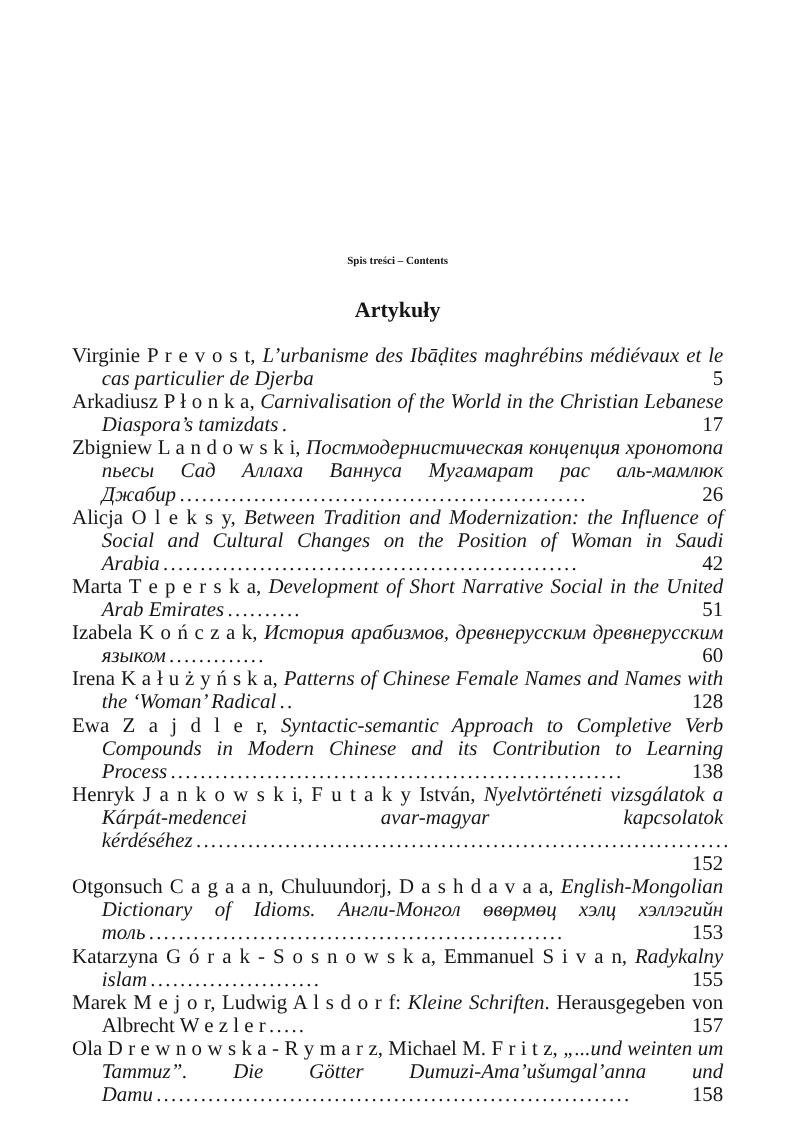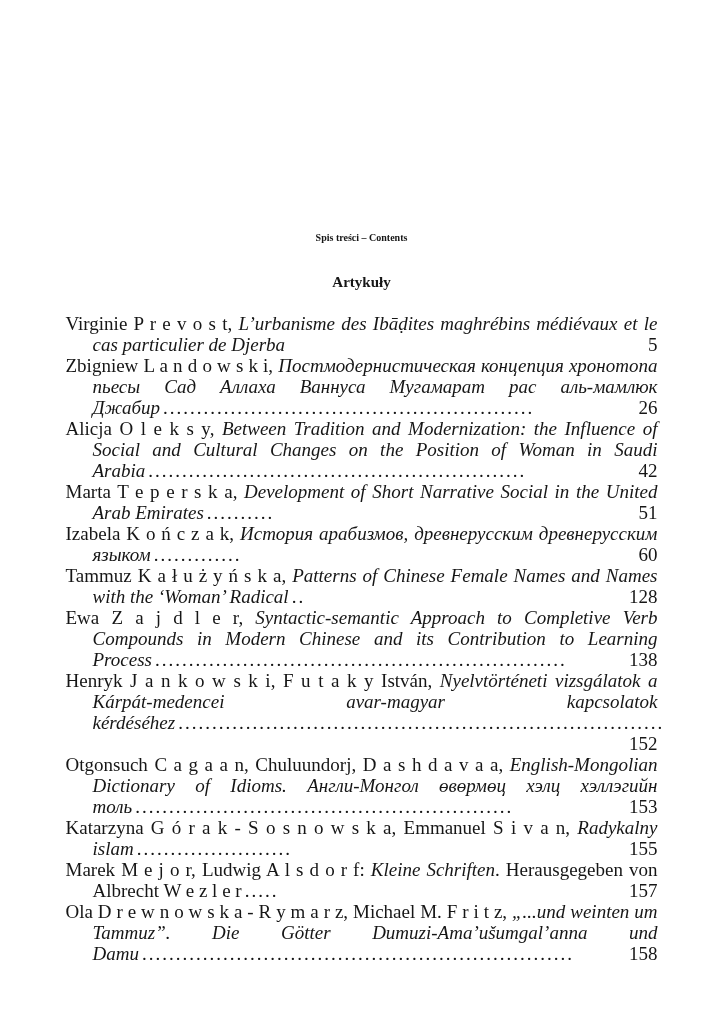--- a/index.html
+++ b/index.html
@@ -18,21 +18,21 @@
     padding-top: 227px;
   }
   .doc-title {
     font-size: 10px;
     font-weight: 700;
     text-align: center;
     margin: 0;
     line-height: 22px;
   }
   .section-heading {
-    font-size: 15px;
+    font-size: 20px;
     font-weight: 700;
     text-align: center;
     line-height: 21px;
     margin: 23px 0 20px;
   }
   #toc-sections section:nth-of-type(2) .section-heading {
     margin: 38px 0 25px;
   }
   .toc-entry {
     position: relative;
@@ -60,25 +60,26 @@
 </style>
 </head>
 <body>
 
 <main class="content">
   <h1 class="doc-title">Spis treści – Contents</h1>
   <div id="toc-sections">
       <section>
         <h2 class="section-heading">Artykuły</h2>
         <p class="toc-entry"><span><span class="seg seg-r">Virginie </span><span class="seg seg-name">P r e v o s t</span><span class="seg seg-r">, </span><i class="seg seg-i">L’urbanisme des Ibāḍites maghrébins médiévaux et le cas particulier de Djerba</i></span><span class="leader"></span><span class="endmark"></span><span class="pagenum">5</span></p>
+        <p class="toc-entry"><span><span class="seg seg-r">Arkadiusz </span><span class="seg seg-name">P ł o n k a</span><span class="seg seg-r">, </span><i class="seg seg-i">Carnivalisation of the World in the Christian Lebanese Diaspora’s tamizdats</i></span><span class="leader">.</span><span class="endmark"></span><span class="pagenum">17</span></p>
         <p class="toc-entry"><span><span class="seg seg-r">Zbigniew </span><span class="seg seg-name">L a n d o w s k i</span><span class="seg seg-r">, </span><i class="seg seg-i">Постмодернистическая концепция хронотопа пьесы Сад Аллаха Ваннуса Мугамарат рас аль-мамлюк Джабир</i></span><span class="leader">.......................................................</span><span class="endmark"></span><span class="pagenum">26</span></p>
         <p class="toc-entry"><span><span class="seg seg-r">Alicja </span><span class="seg seg-name">O l e k s y</span><span class="seg seg-r">, </span><i class="seg seg-i">Between Tradition and Modernization: the Influence of Social and Cultural Changes on the Position of Woman in Saudi Arabia</i></span><span class="leader">........................................................</span><span class="endmark"></span><span class="pagenum">42</span></p>
         <p class="toc-entry"><span><span class="seg seg-r">Marta </span><span class="seg seg-name">T e p e r s k a</span><span class="seg seg-r">, </span><i class="seg seg-i">Development of Short Narrative Social in the United Arab Emirates</i></span><span class="leader">..........</span><span class="endmark"></span><span class="pagenum">51</span></p>
         <p class="toc-entry"><span><span class="seg seg-r">Izabela </span><span class="seg seg-name">K o ń c z a k</span><span class="seg seg-r">, </span><i class="seg seg-i">История арабизмов, древнерусским древнерусским языком</i></span><span class="leader">.............</span><span class="endmark"></span><span class="pagenum">60</span></p>
-        <p class="toc-entry"><span><span class="seg seg-r">Tammuz </span><span class="seg seg-name">K a ł u ż y ń s k a</span><span class="seg seg-r">, </span><i class="seg seg-i">Patterns of Chinese Female Names and Names with the ‘Woman’ Radical</i></span><span class="leader">..</span><span class="endmark"></span><span class="pagenum">128</span></p>
+        <p class="toc-entry"><span><span class="seg seg-r">Irena </span><span class="seg seg-name">K a ł u ż y ń s k a</span><span class="seg seg-r">, </span><i class="seg seg-i">Patterns of Chinese Female Names and Names with the ‘Woman’ Radical</i></span><span class="leader">..</span><span class="endmark"></span><span class="pagenum">128</span></p>
         <p class="toc-entry"><span><span class="seg seg-r">Ewa </span><span class="seg seg-name">Z a j d l e r</span><span class="seg seg-r">, </span><i class="seg seg-i">Syntactic-semantic Approach to Completive Verb Compounds in Modern Chinese and its Contribution to Learning Process</i></span><span class="leader">.............................................................</span><span class="endmark"></span><span class="pagenum">138</span></p>
       </section>
       <section>
         <p class="toc-entry"><span><span class="seg seg-r">Henryk </span><span class="seg seg-name">J a n k o w s k i</span><span class="seg seg-r">, </span><span class="seg seg-name">F u t a k y</span><span class="seg seg-r"> István, </span><i class="seg seg-i">Nyelvtörténeti vizsgálatok a Kárpát-medencei avar-magyar kapcsolatok kérdéséhez</i></span><span class="leader">........................................................................</span><span class="endmark"></span><span class="pagenum">152</span></p>
         <p class="toc-entry"><span><span class="seg seg-r">Otgonsuch </span><span class="seg seg-name">C a g a a n</span><span class="seg seg-r">, Chuluundorj, </span><span class="seg seg-name">D a s h d a v a a</span><span class="seg seg-r">, </span><i class="seg seg-i">English-Mongolian Dictionary of Idioms. Англи-Монгол өвөрмөц хэлц хэллэгийн толь</i></span><span class="leader">........................................................</span><span class="endmark"></span><span class="pagenum">153</span></p>
         <p class="toc-entry"><span><span class="seg seg-r">Katarzyna </span><span class="seg seg-name">G ó r a k - S o s n o w s k a</span><span class="seg seg-r">, Emmanuel </span><span class="seg seg-name">S i v a n</span><span class="seg seg-r">, </span><i class="seg seg-i">Radykalny islam</i></span><span class="leader">.......................</span><span class="endmark"></span><span class="pagenum">155</span></p>
         <p class="toc-entry"><span><span class="seg seg-r">Marek </span><span class="seg seg-name">M e j o r</span><span class="seg seg-r">, Ludwig </span><span class="seg seg-name">A l s d o r f</span><span class="seg seg-r">: </span><i class="seg seg-i">Kleine Schriften</i><span class="seg seg-r">. Herausgegeben von Albrecht </span><span class="seg seg-name">W e z l e r</span></span><span class="leader">.....</span><span class="endmark"></span><span class="pagenum">157</span></p>
         <p class="toc-entry"><span><span class="seg seg-r">Ola </span><span class="seg seg-name">D r e w n o w s k a - R y m a r z</span><span class="seg seg-r">, Michael M. </span><span class="seg seg-name">F r i t z</span><span class="seg seg-r">, </span><i class="seg seg-i">„...und weinten um Tammuz”. Die Götter Dumuzi-Ama’ušumgal’anna und Damu</i></span><span class="leader">................................................................</span><span class="endmark"></span><span class="pagenum">158</span></p>
       </section>
     </div>

